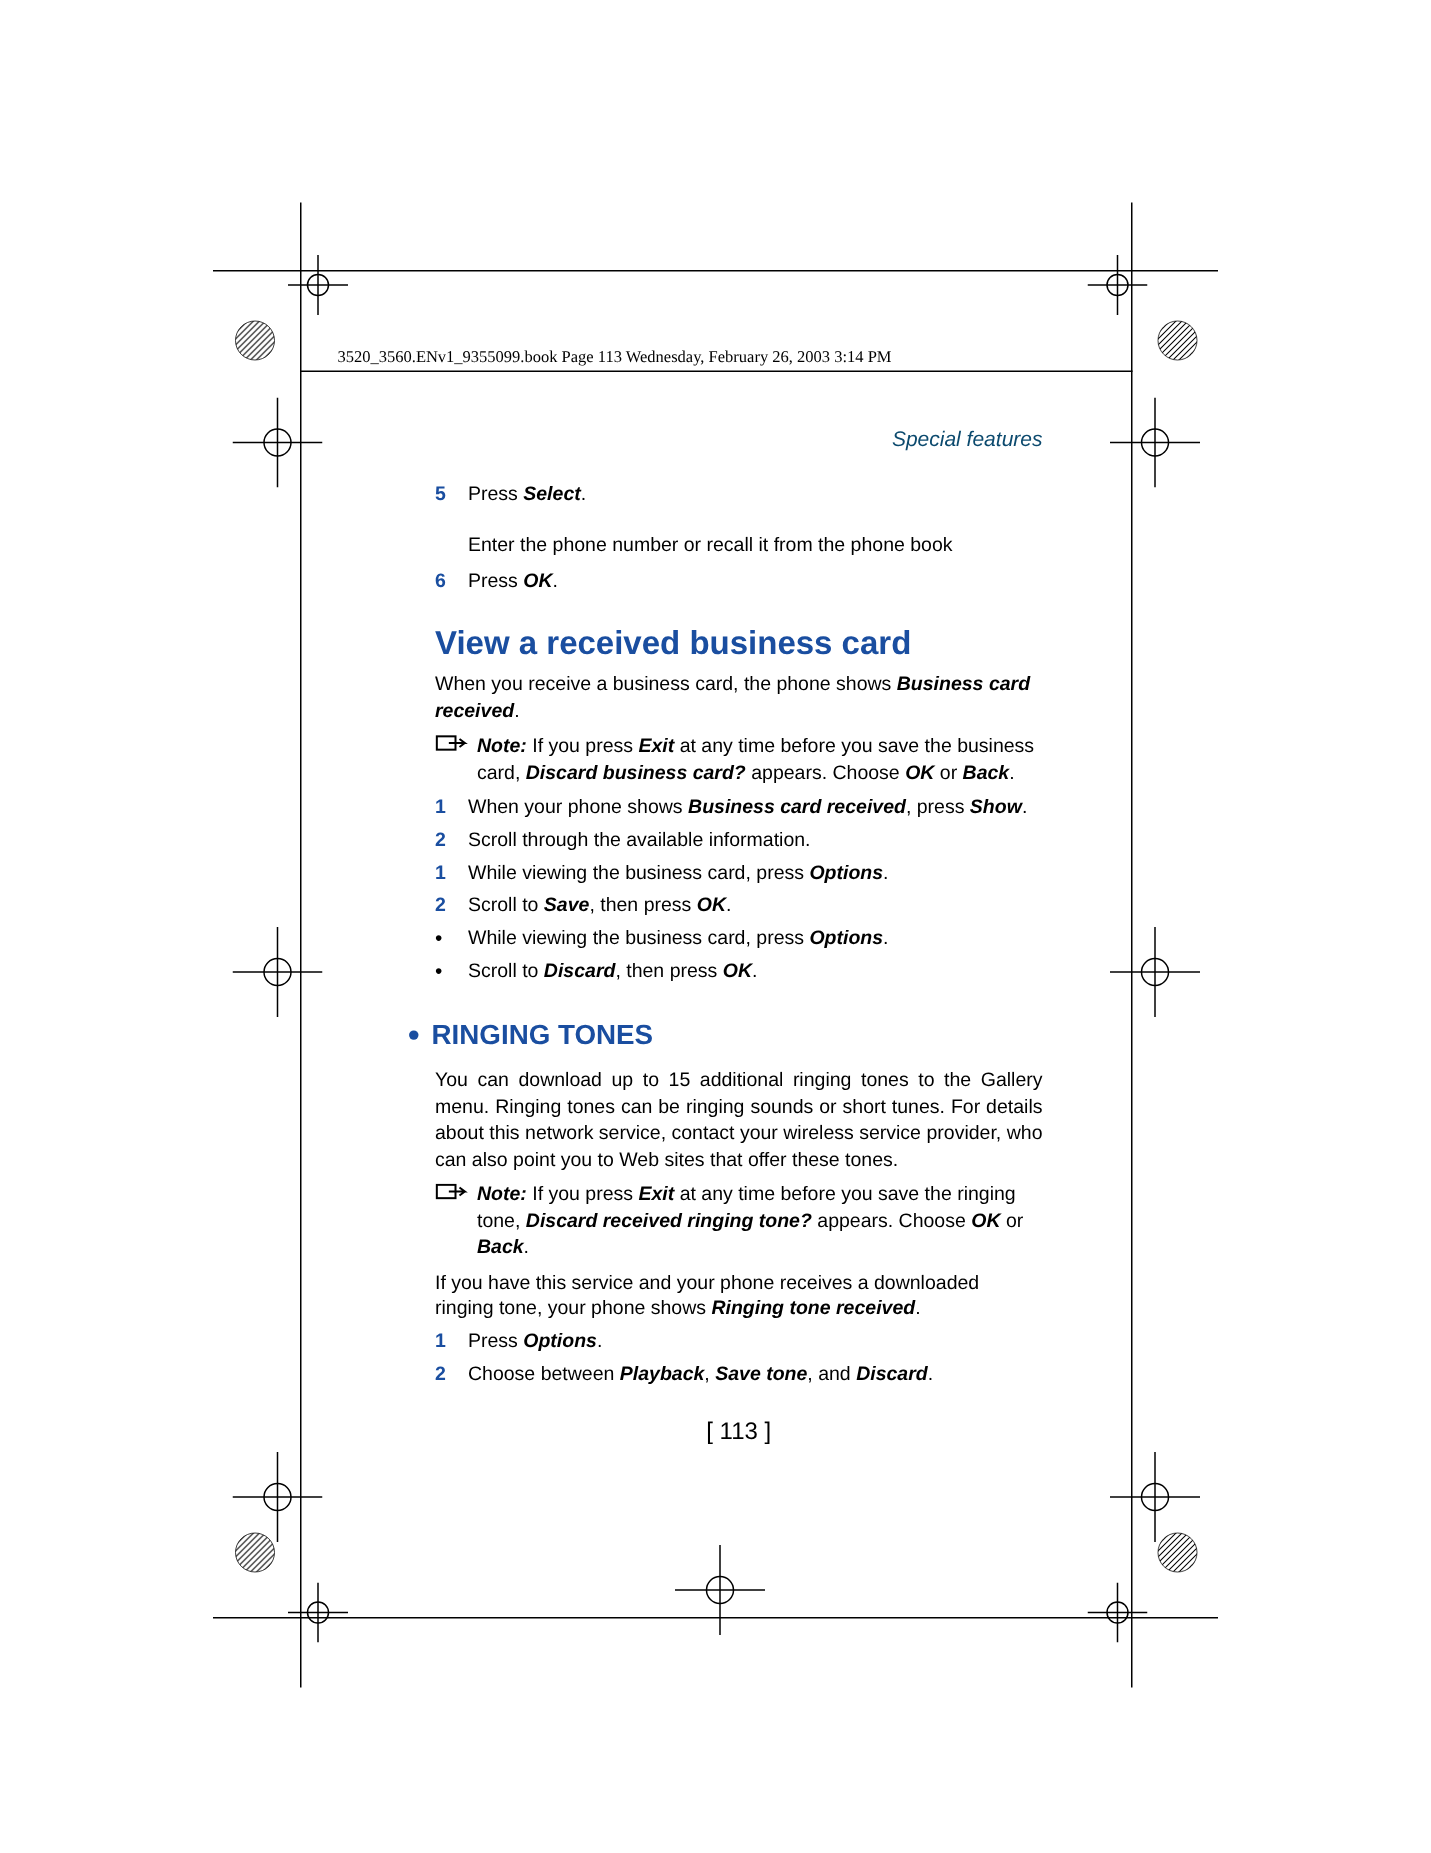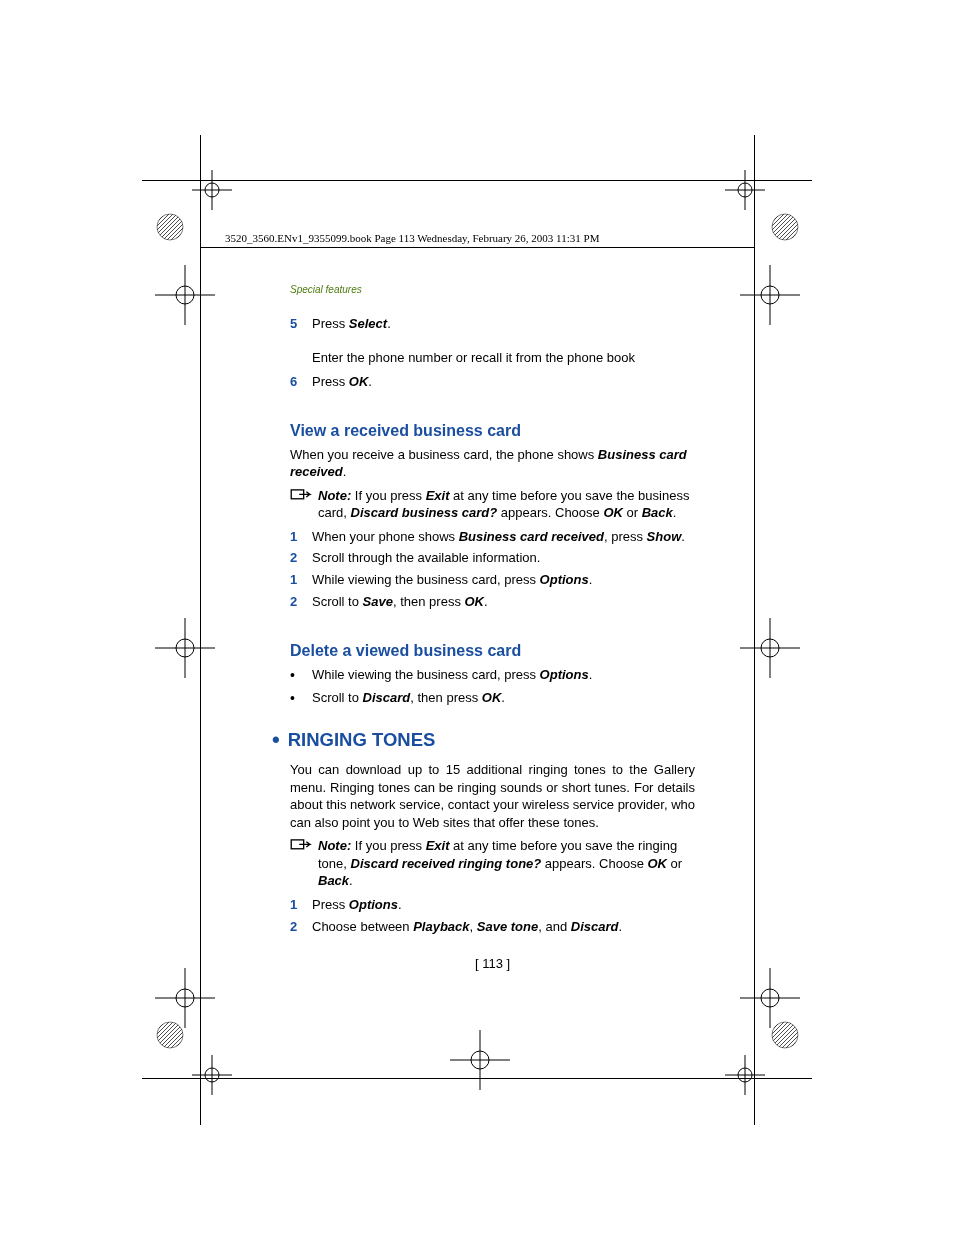--- a/index.html
+++ b/index.html
@@ -21,42 +21,43 @@
     line-height: 1.35;
   }
   .header-line {
     font-family: "Times New Roman", serif;
     font-size: 11px;
     position: absolute;
     left: 225px;
     top: 232px;
   }
   .section-label {
-    color: #4d7c0f;
+    color: #0c4a6e;
     font-style: italic;
-    font-size: 10px;
+    text-align: right;
+    font-size: 14px;
     margin-bottom: 18px;
   }
   .step {
     display: flex;
     margin: 4px 0;
   }
   .step-num {
     color: #1a4ea0;
     font-weight: bold;
     width: 22px;
     flex-shrink: 0;
   }
   .step-body { flex: 1; }
   .step-sub { margin-left: 22px; margin-top: 17px; margin-bottom: 6px; }
   .h2 {
     color: #1a4ea0;
     font-weight: bold;
-    font-size: 16px;
-    margin-top: 30px;
+    font-size: 22px;
+    margin-top: 18px;
     margin-bottom: 4px;
   }
   .h1 {
     color: #1a4ea0;
     font-weight: bold;
     font-size: 18.5px;
     margin-top: 18px;
     margin-bottom: 6px;
     display: flex;
     align-items: center;
@@ -71,38 +72,38 @@
     flex-shrink: 0;
     padding-top: 2px;
   }
   .note-icon svg { width: 22px; height: 16px; }
   .note-body { flex: 1; }
   .bullet-item { display: flex; margin: 4px 0; }
   .bullet-item .dot { width: 22px; flex-shrink: 0; font-size: 14px; }
   .page-num {
     text-align: center;
     margin-top: 20px;
-    font-size: 13px;
+    font-size: 16px;
   }
   b { font-weight: bold; font-style: italic; }
 
   
   .reg { position: absolute; }
   .reg svg { display: block; }
   .corner-circle { stroke: #000; fill: none; stroke-width: 1; }
   .crosshair line { stroke: #000; stroke-width: 1; }
   .hatch { fill: url(#hatch); stroke: #000; stroke-width: 0.5; }
   .thin-line { position: absolute; background: #000; }
   .hl { height: 1px; }
   .vl { width: 1px; }
 </style>
 </head>
 <body>
 
-<div class="header-line">3520_3560.ENv1_9355099.book  Page 113  Wednesday, February 26, 2003  11:31 PM</div>
+<div class="header-line">3520_3560.ENv1_9355099.book  Page 113  Wednesday, February 26, 2003  3:14 PM</div>
 
 <div class="thin-line hl" style="left:200px; top:247px; width:555px;"></div>
 
 <div class="thin-line hl" style="left:142px; top:180px; width:670px;"></div>
 <div class="thin-line hl" style="left:142px; top:1078px; width:670px;"></div>
 <div class="thin-line vl" style="left:200px; top:135px; height:990px;"></div>
 <div class="thin-line vl" style="left:754px; top:135px; height:990px;"></div>
 
 <svg width="0" height="0" style="position:absolute">
   <defs>
@@ -254,21 +255,20 @@
 
   <div class="step">
     <div class="step-num">1</div>
     <div class="step-body"><span>While viewing the business card, press </span><b>Options</b><span>.</span></div>
   </div>
   <div class="step">
     <div class="step-num">2</div>
     <div class="step-body"><span>Scroll to </span><b>Save</b><span>, then press </span><b>OK</b><span>.</span></div>
   </div>
 
-  <div class="h2">Delete a viewed business card</div>
   <div class="bullet-item">
     <div class="dot">•</div>
     <div><span>While viewing the business card, press </span><b>Options</b><span>.</span></div>
   </div>
   <div class="bullet-item">
     <div class="dot">•</div>
     <div><span>Scroll to </span><b>Discard</b><span>, then press </span><b>OK</b><span>.</span></div>
   </div>
 
   <div class="h1">
@@ -280,20 +280,21 @@
   <div class="note">
     <div class="note-icon">
       <svg viewBox="0 0 24 18">
           <rect x="1" y="1" width="14" height="10" fill="none" stroke="#000" stroke-width="1.5"></rect>
           <path d="M10 6 L22 6 L18 3 M22 6 L18 9" fill="none" stroke="#000" stroke-width="1.5"></path>
         </svg>
     </div>
     <div class="note-body"><b>Note:</b><span> If you press </span><b>Exit</b><span> at any time before you save the ringing tone, </span><b>Discard received ringing tone?</b><span> appears. Choose </span><b>OK</b><span> or </span><b>Back</b><span>.</span></div>
   </div>
 
+  <div><span>If you have this service and your phone receives a downloaded ringing tone, your phone shows </span><b>Ringing tone received</b><span>.</span></div>
 
   <div class="step">
     <div class="step-num">1</div>
     <div class="step-body"><span>Press </span><b>Options</b><span>.</span></div>
   </div>
   <div class="step">
     <div class="step-num">2</div>
     <div class="step-body"><span>Choose between </span><b>Playback</b><span>, </span><b>Save tone</b><span>, and </span><b>Discard</b><span>.</span></div>
   </div>
 

